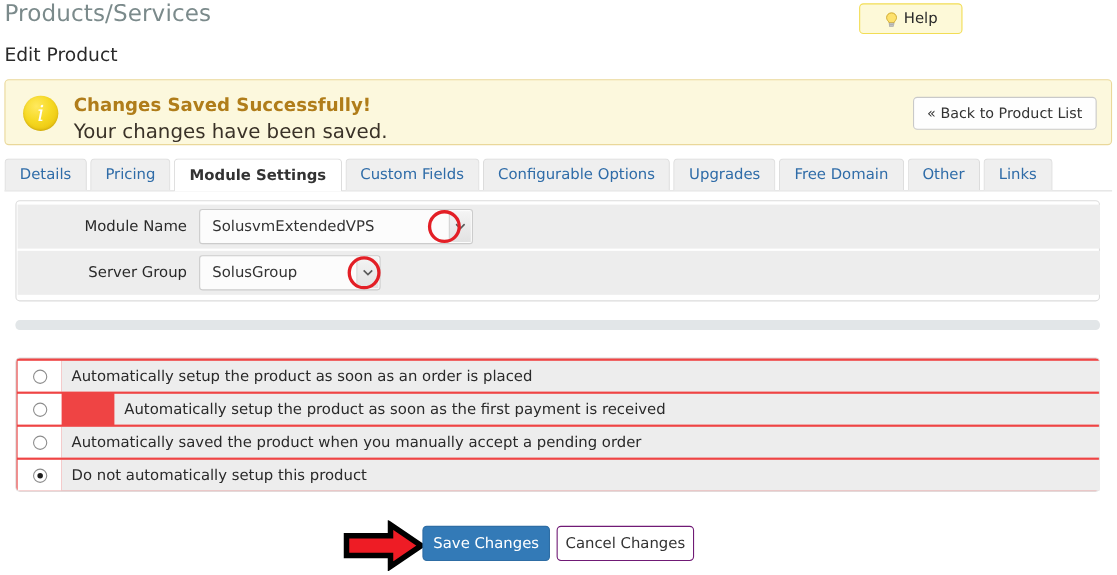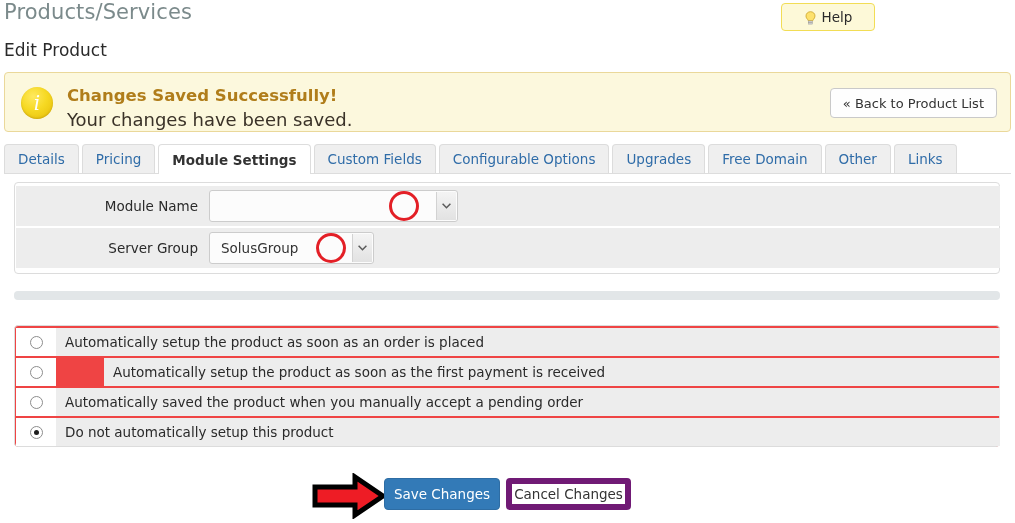--- a/index.html
+++ b/index.html
@@ -95,21 +95,21 @@
 
   
   .panel {
     position: absolute; left: 14px; top: 182px;
     width: 986px; height: 92px;
     background: #ffffff;
     border: 1px solid #dcdcdc; border-radius: 4px;
   }
   .form-row {
     position: absolute; left: 1px; width: 984px; height: 40px;
-    background: #ededed; display: flex; align-items: center; padding-left: 28px;
+    background: #ededed; display: flex; align-items: center;
   }
   .form-row.r1 { top: 3px; }
   .form-row.r2 { top: 45px; }
   .form-label {
     width: 165px; text-align: right; padding-right: 11px;
     font-size: 13.5px; color: #2a2a2a;
   }
   .select {
     position: relative; height: 32px;
     background: #fcfcfc; border: 1px solid #cccccc; border-radius: 3px;
@@ -181,21 +181,21 @@
     position: absolute; left: 384px; top: 478px;
     width: 116px; height: 32px;
     background: #337ab7; border: 1px solid #2e6da4; border-radius: 4px;
     color: #ffffff; font-size: 13.5px;
     display: flex; align-items: center; justify-content: center;
     cursor: pointer;
   }
   .btn-cancel {
     position: absolute; left: 506px; top: 478px;
     width: 125px; height: 32px;
-    background: #ffffff; border: 6px solid #701a75; border-radius: 4px;
+    background: #ffffff; border: 1px solid #701a75; border-radius: 4px;
     color: #333333; font-size: 13.5px;
     display: flex; align-items: center; justify-content: center;
     cursor: pointer;
   }
   .arrow { position: absolute; left: 311px; top: 473px; }
 </style>
 </head>
 <body>
 
 <div class="page">
@@ -230,20 +230,21 @@
       <div class="tab">Upgrades</div>
       <div class="tab">Free Domain</div>
       <div class="tab">Other</div>
       <div class="tab">Links</div>
     </div>
 
   <div class="panel">
     <div class="form-row r1">
       <div class="form-label">Module Name</div>
       <div class="select w1">
+        <span>SolusvmExtendedVPS</span>
         <span class="chev">
           <svg width="9" height="6" viewBox="0 0 9 6">
               <path d="M0.6 0.8 L4.5 4.7 L8.4 0.8" fill="none" stroke="#5a5a5a" stroke-width="1.5"></path>
             </svg>
         </span>
       </div>
     </div>
     <div class="form-row r2">
       <div class="form-label">Server Group</div>
       <div class="select w2">

